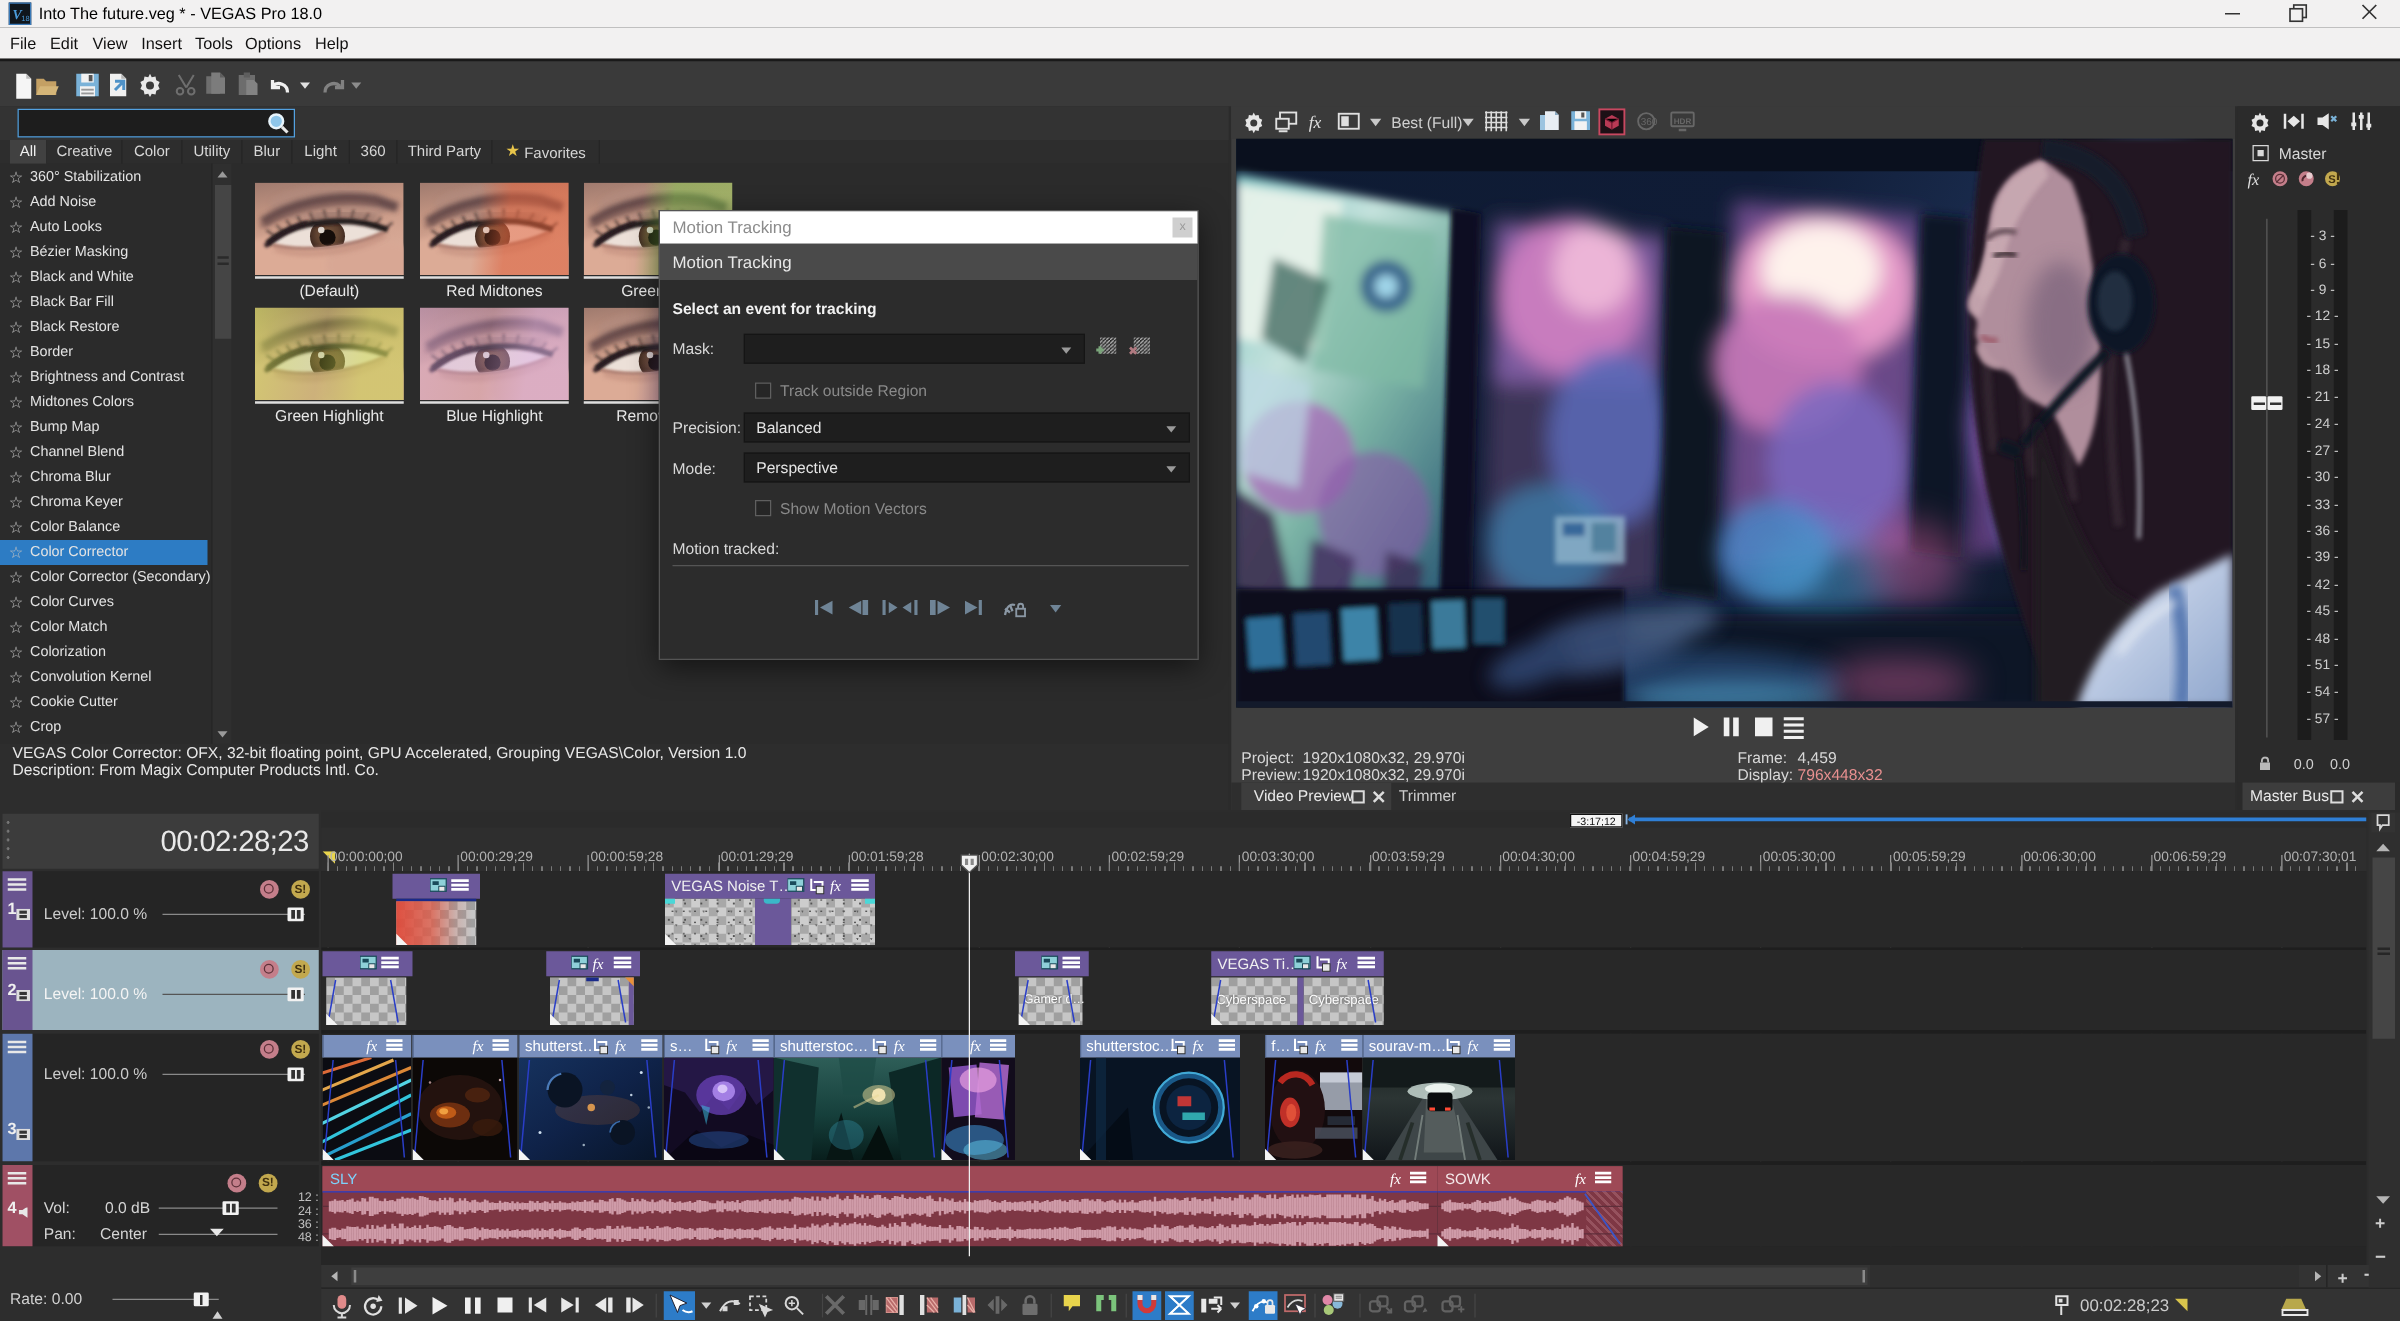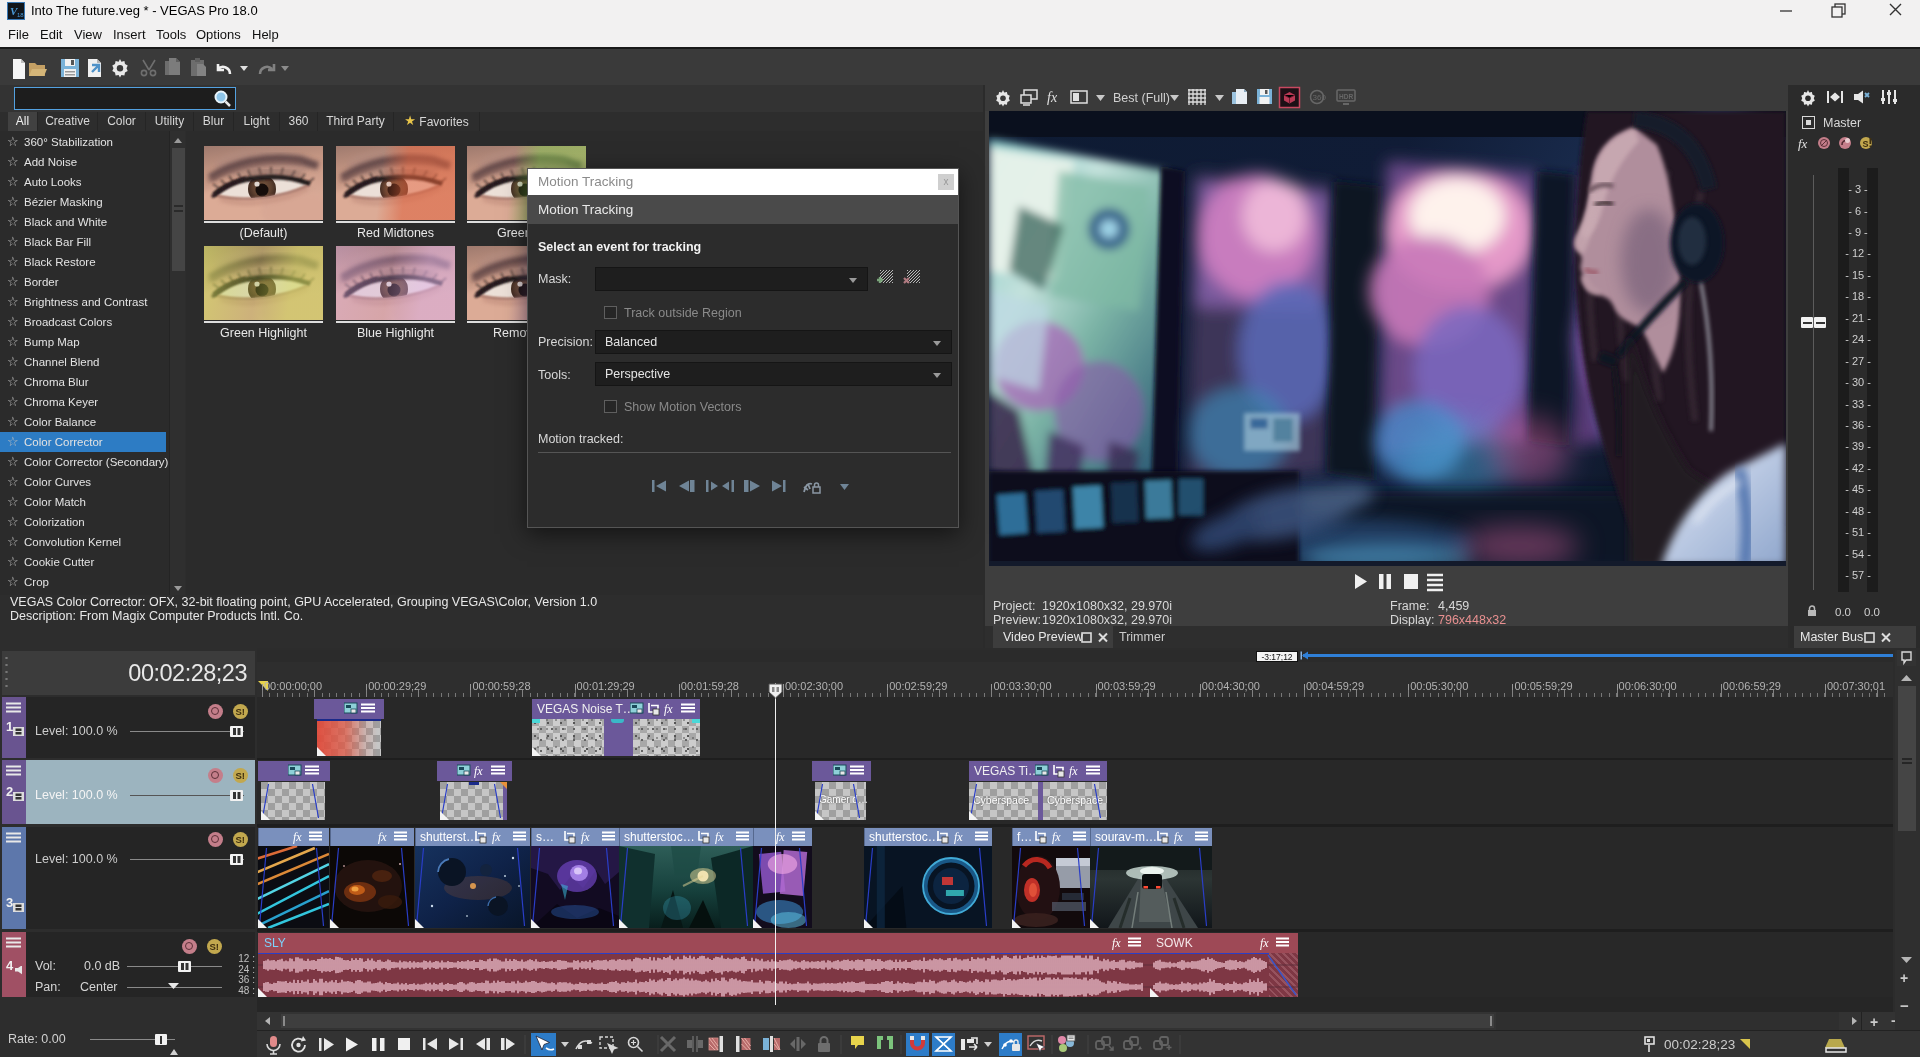--- a/index.html
+++ b/index.html
@@ -216,21 +216,21 @@
       <div class="fxrow" style="top:141px">
           <span class="st">☆</span>
           <span class="tx">Border</span>
         </div>
       <div class="fxrow" style="top:161px">
           <span class="st">☆</span>
           <span class="tx">Brightness and Contrast</span>
         </div>
       <div class="fxrow" style="top:181px">
           <span class="st">☆</span>
-          <span class="tx">Broadcast Colors</span>
+          <span class="tx">Midtones Colors</span>
         </div>
       <div class="fxrow" style="top:201px">
           <span class="st">☆</span>
           <span class="tx">Bump Map</span>
         </div>
       <div class="fxrow" style="top:221px">
           <span class="st">☆</span>
           <span class="tx">Channel Blend</span>
         </div>
       <div class="fxrow" style="top:241px">
@@ -1530,21 +1530,21 @@
     </svg>
     <div style="position:absolute;left:76px;top:137px;width:13px;height:13px;border:1px solid #5f5f5f;background:#262626"></div>
     <div style="position:absolute;left:96px;top:137px;font-size:12.5px;color:#8a8a8a">Track outside Region</div>
     <div style="position:absolute;left:10px;top:166px;font-size:12.5px;color:#d8d8d8">Precision:</div>
     <div style="position:absolute;left:67px;top:161px;width:357px;height:24px;background:#1e1e1e;border:1px solid #151515">
       <div style="position:absolute;left:9px;top:4px;font-size:12.5px;color:#e4e4e4">Balanced</div>
       <svg width="10" height="8" style="position:absolute;right:8px;top:9px">
           <path d="M0 1 l8 0 l-4 5 z" fill="#9a9a9a"></path>
         </svg>
     </div>
-    <div style="position:absolute;left:10px;top:199px;font-size:12.5px;color:#d8d8d8">Tools:</div>
+    <div style="position:absolute;left:10px;top:199px;font-size:12.5px;color:#d8d8d8">Mode:</div>
     <div style="position:absolute;left:67px;top:193px;width:357px;height:24px;background:#1e1e1e;border:1px solid #151515">
       <div style="position:absolute;left:9px;top:4px;font-size:12.5px;color:#e4e4e4">Perspective</div>
       <svg width="10" height="8" style="position:absolute;right:8px;top:9px">
           <path d="M0 1 l8 0 l-4 5 z" fill="#9a9a9a"></path>
         </svg>
     </div>
     <div style="position:absolute;left:76px;top:231px;width:13px;height:13px;border:1px solid #5f5f5f;background:#262626"></div>
     <div style="position:absolute;left:96px;top:231px;font-size:12.5px;color:#8a8a8a">Show Motion Vectors</div>
     <div style="position:absolute;left:10px;top:263px;font-size:12.5px;color:#d8d8d8">Motion tracked:</div>
     <div style="position:absolute;left:10px;top:283px;width:413px;height:1px;background:#555"></div>

